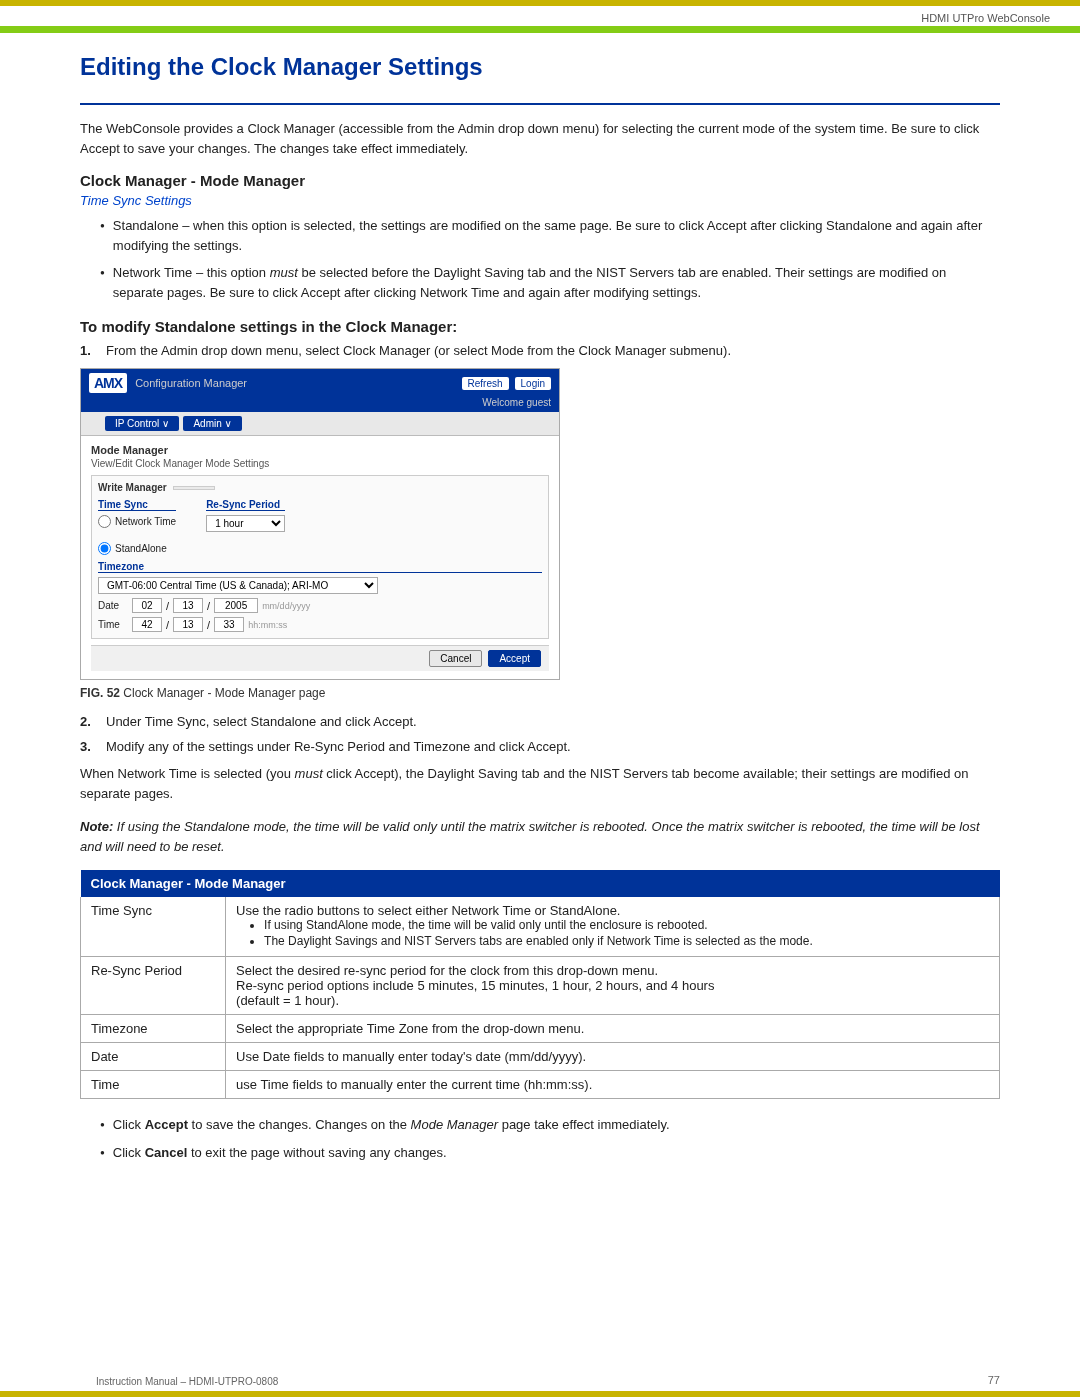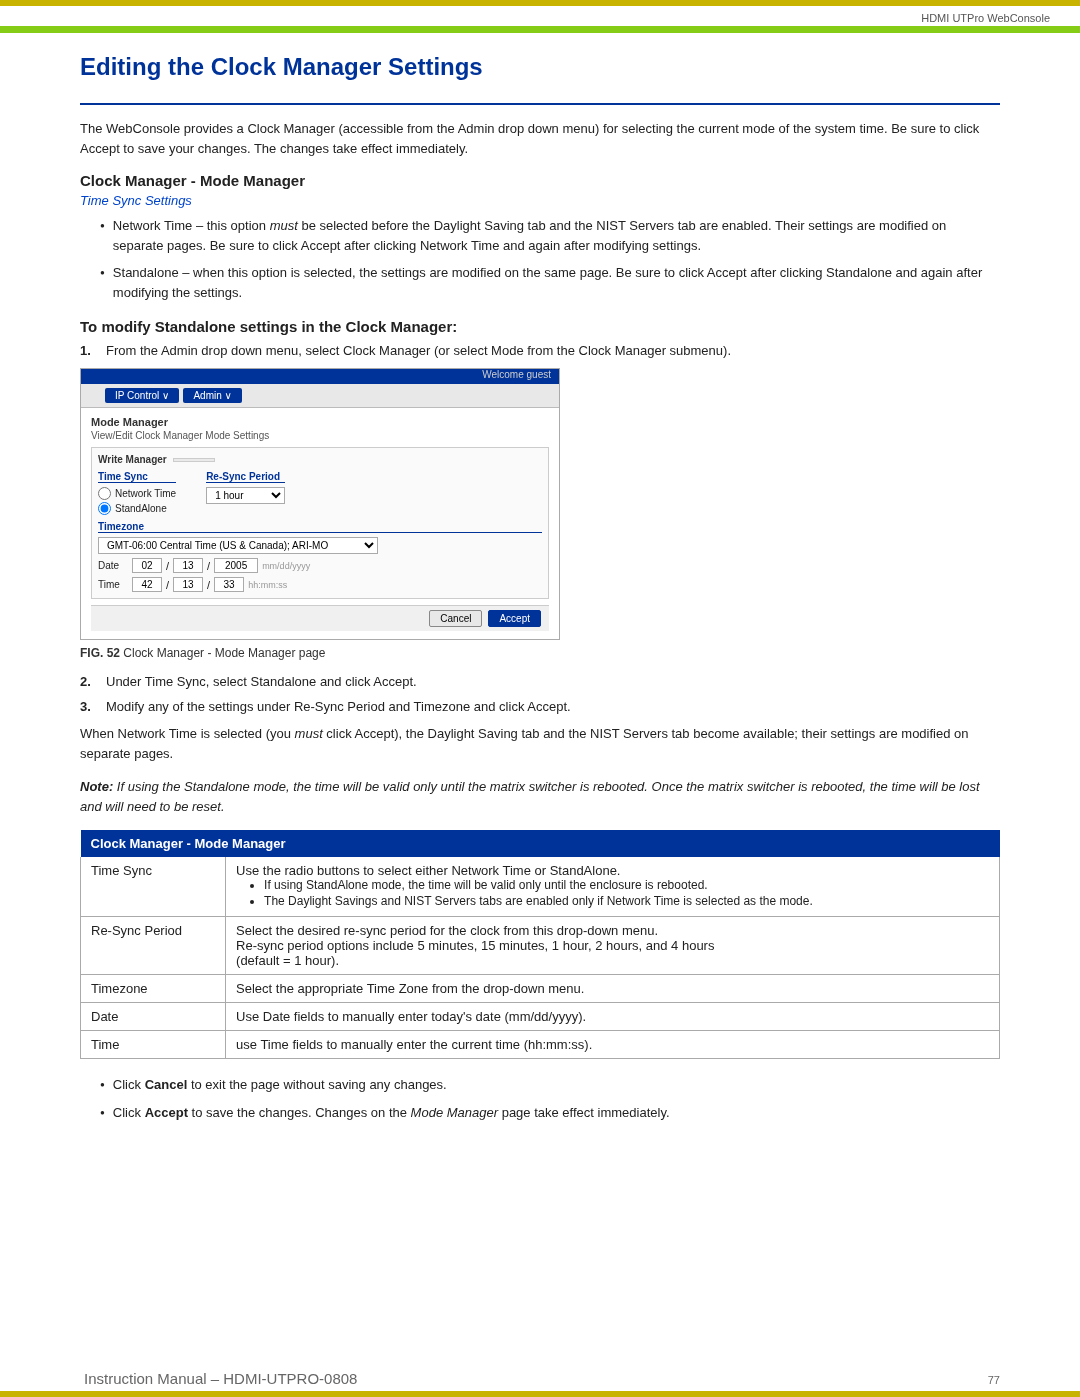--- a/index.html
+++ b/index.html
@@ -155,21 +155,21 @@
     .sp-label-bold {
       font-weight: bold;
       font-size: 10px;
       color: #003399;
       border-bottom: 1px solid #003399;
       margin-bottom: 4px;
     }
     .sp-radio-group {
       display: flex;
       flex-direction: column;
-      gap: 2px;
+      gap: 14px;
     }
     .sp-radio {
       display: flex;
       align-items: center;
       gap: 4px;
       font-size: 10px;
     }
     .sp-select {
       font-size: 10px;
       border: 1px solid #aaa;
@@ -261,22 +261,22 @@
       position: absolute;
       bottom: 0;
       left: 0;
       right: 0;
       height: 6px;
       background: #c8b400;
     }
     .footer-text {
       position: absolute;
       bottom: 10px;
-      left: 84px;
-      font-size: 15px;
+      left: 96px;
+      font-size: 10px;
       color: #666;
     }
     .footer-pagenum {
       position: absolute;
       bottom: 11px;
       right: 80px;
       font-size: 11px;
       color: #666;
     }
     .table-sub-bullet {
@@ -312,35 +312,47 @@
 
   <div class="page-title">Editing the Clock Manager Settings</div>
 
   <p class="intro-text">The WebConsole provides a Clock Manager (accessible from the Admin drop down menu) for selecting the current mode of the system time. Be sure to click Accept to save your changes. The changes take effect immediately.</p>
 
   <div class="section-heading">Clock Manager - Mode Manager</div>
   <div class="subsection-heading">Time Sync Settings</div>
 
   <ul class="bullet-list">
     <li>
-      <span>Network Time – this option <em>must</em> be selected before the Daylight Saving tab and the NIST Servers tab are enabled. Their settings are modified on separate pages. Be sure to click Accept after clicking Network Time and again after modifying settings.</span>
+      <span>Standalone – when this option is selected, the settings are modified on the same page. Be sure to click Accept after clicking Standalone and again after modifying the settings.</span>
     </li>
     <li>
-      <span>Standalone – when this option is selected, the settings are modified on the same page. Be sure to click Accept after clicking Standalone and again after modifying the settings.</span>
+      <span>Network Time – this option <em>must</em> be selected before the Daylight Saving tab and the NIST Servers tab are enabled. Their settings are modified on separate pages. Be sure to click Accept after clicking Network Time and again after modifying settings.</span>
     </li>
   </ul>
 
   <div class="sub-heading-bold">To modify Standalone settings in the Clock Manager:</div>
 
   <div class="numbered-step">
     <span class="step-num">1.</span>
     <span>From the Admin drop down menu, select Clock Manager (or select Mode from the Clock Manager submenu).</span>
   </div>
 
   <div class="screenshot-panel">
+    <div class="sp-topbar">
+      <div style="display:flex;align-items:center;gap:8px;">
+        <span class="amx-logo">AMX</span>
+        <span style="font-size:11px;color:#ccc;">Configuration Manager</span>
+      </div>
+      <div style="display:flex;align-items:center;gap:8px;">
+        <div class="sp-btns">
+          <span>Refresh</span>
+          <span>Login</span>
+        </div>
+      </div>
+    </div>
     <div style="background:#003399;text-align:right;padding:0 8px 4px;font-size:10px;color:#ccc;">Welcome guest</div>
     <div class="sp-nav">
       <div class="sp-nav-btn dropdown">IP Control</div>
       <div class="sp-nav-btn dropdown">Admin</div>
     </div>
     <div class="sp-body">
       <div class="sp-section-title">Mode Manager</div>
       <div class="sp-section-sub">View/Edit Clock Manager Mode Settings</div>
       <div class="sp-inner-box">
         <div style="display:flex;align-items:center;gap:6px;margin-bottom:6px;">
@@ -462,24 +474,24 @@
       </tr>
       <tr>
         <td>Time</td>
         <td>use Time fields to manually enter the current time (hh:mm:ss).</td>
       </tr>
     </tbody>
   </table>
 
   <ul class="bullet-list">
     <li>
-      <span>Click <strong>Cancel</strong> to exit the page without saving any changes.</span>
+      <span>Click <strong>Accept</strong> to save the changes. Changes on the <em>Mode Manager</em> page take effect immediately.</span>
     </li>
     <li>
-      <span>Click <strong>Accept</strong> to save the changes. Changes on the <em>Mode Manager</em> page take effect immediately.</span>
+      <span>Click <strong>Cancel</strong> to exit the page without saving any changes.</span>
     </li>
   </ul>
 
 </div>
 
 <div class="footer-text">Instruction Manual – HDMI-UTPRO-0808</div>
 <div class="footer-pagenum">77</div>
 <div class="bottom-bar"></div>
 
 </body></html>

